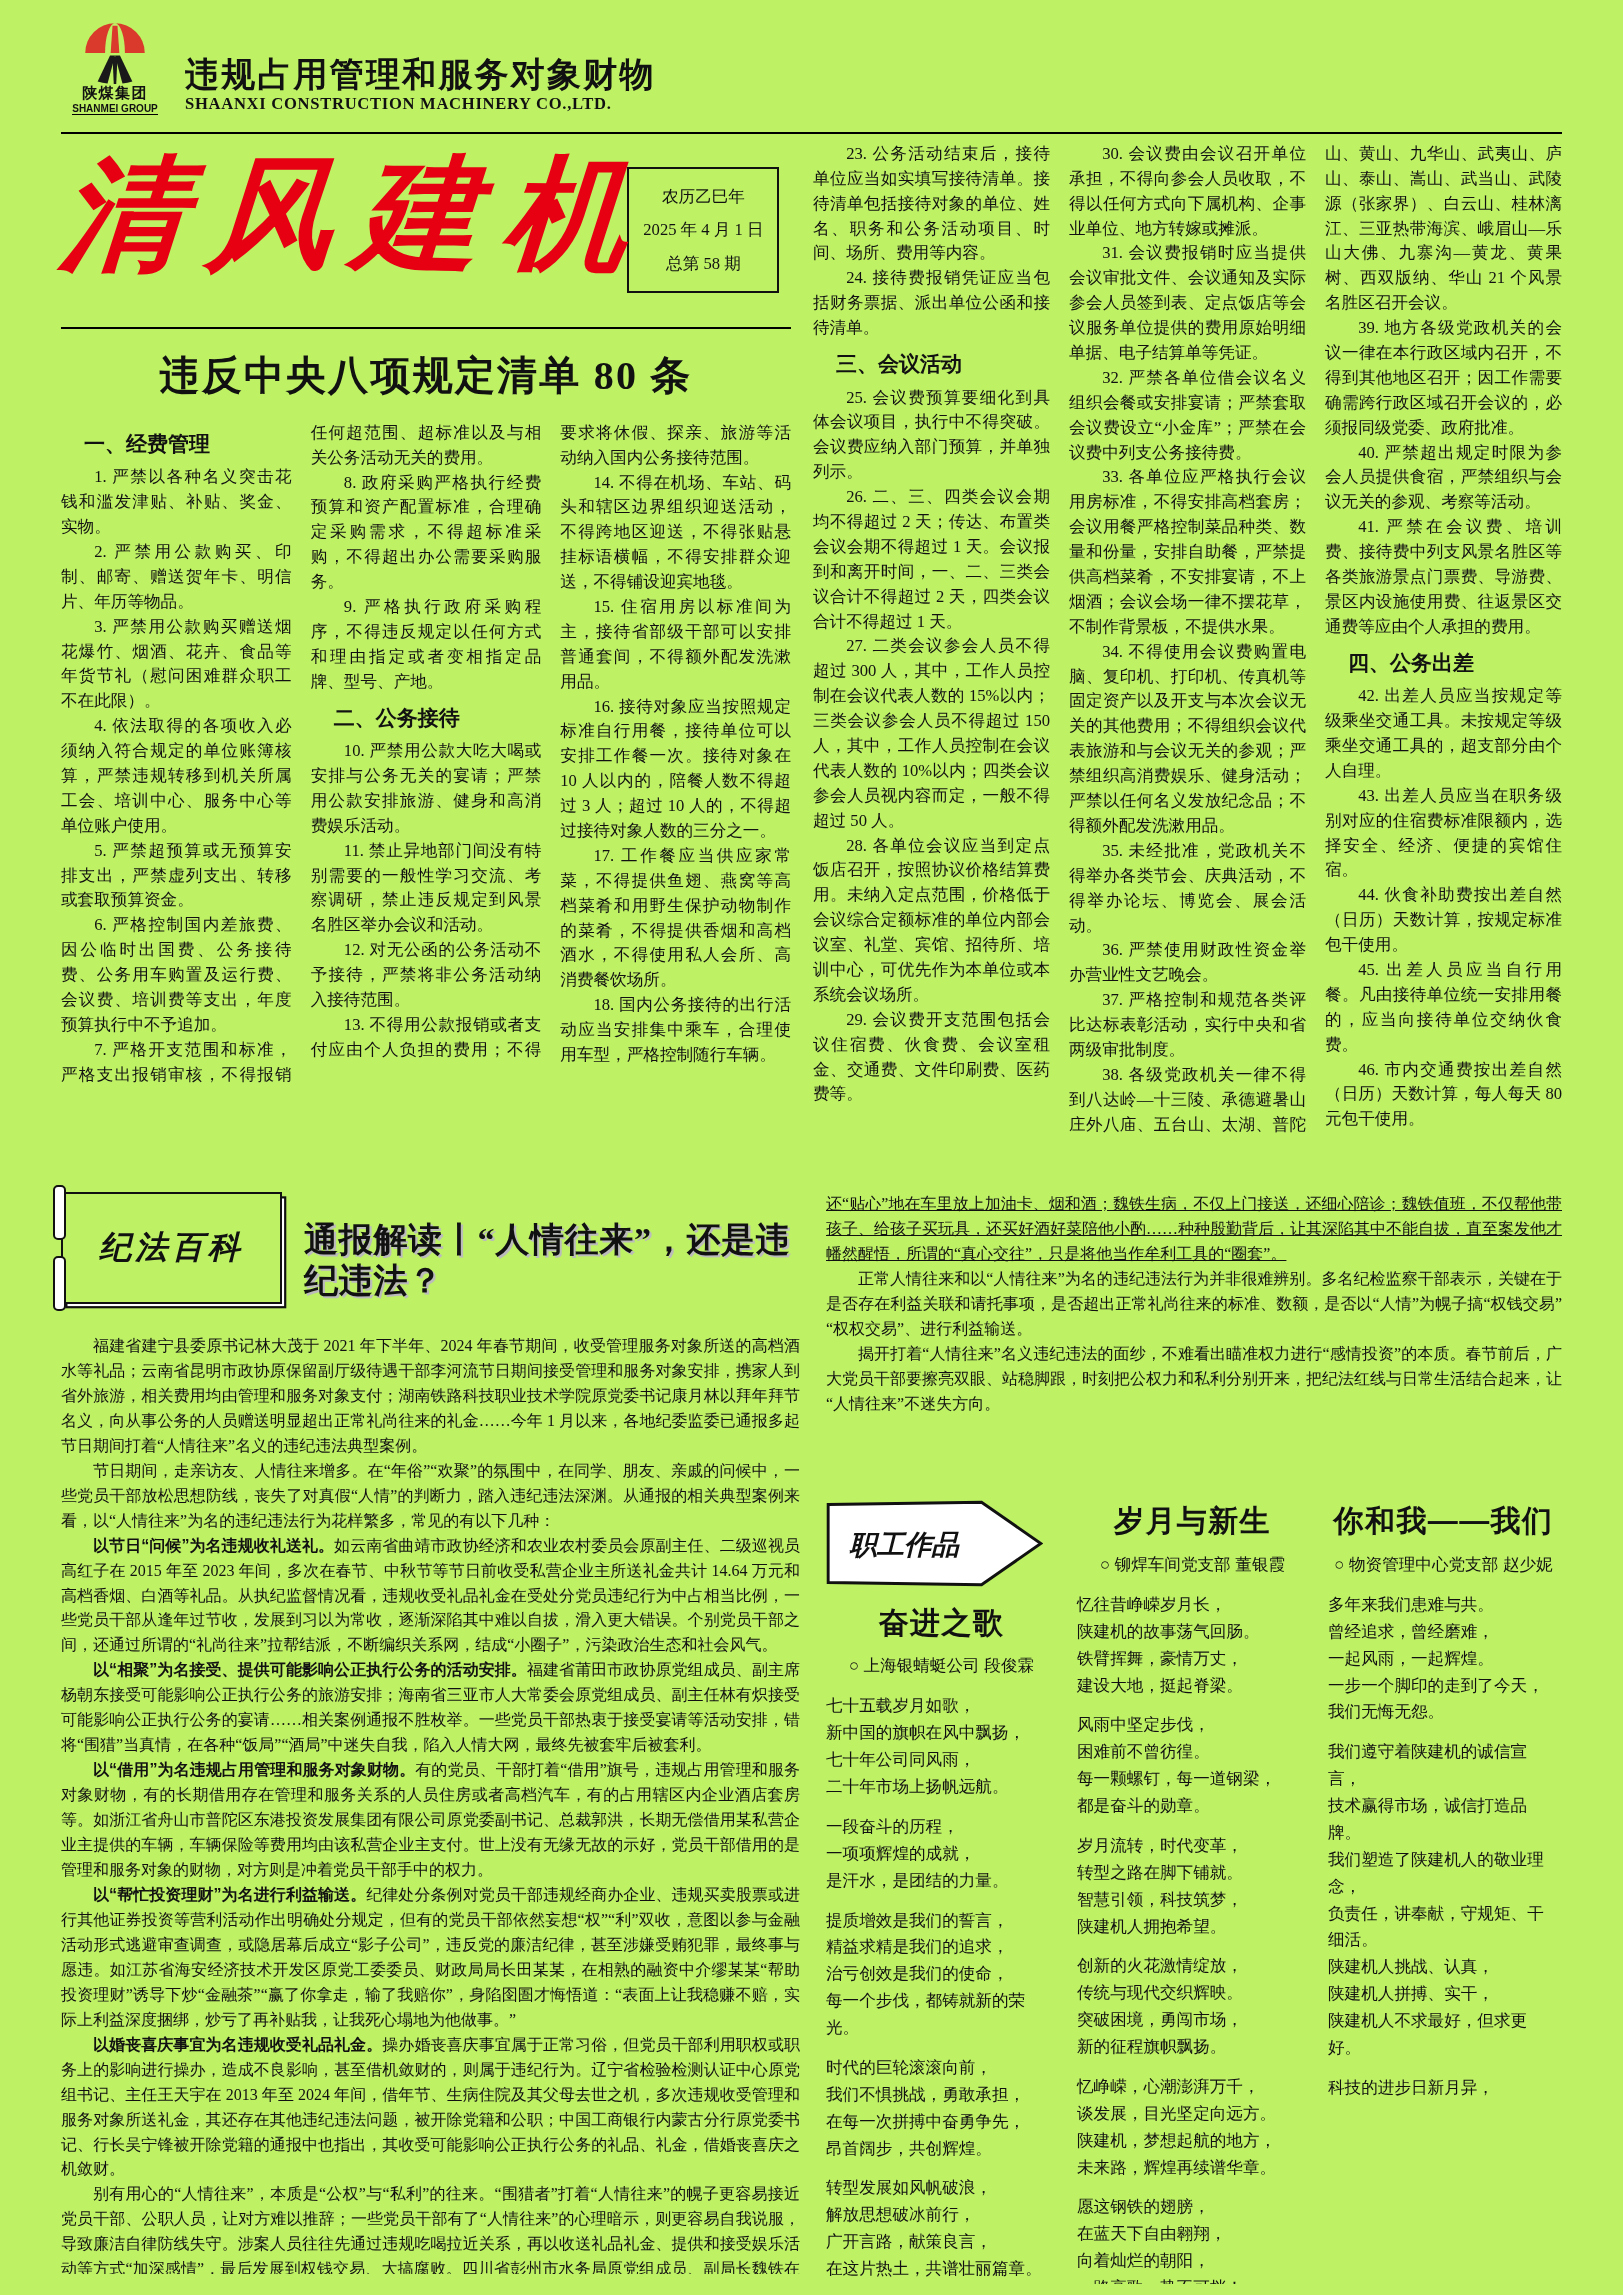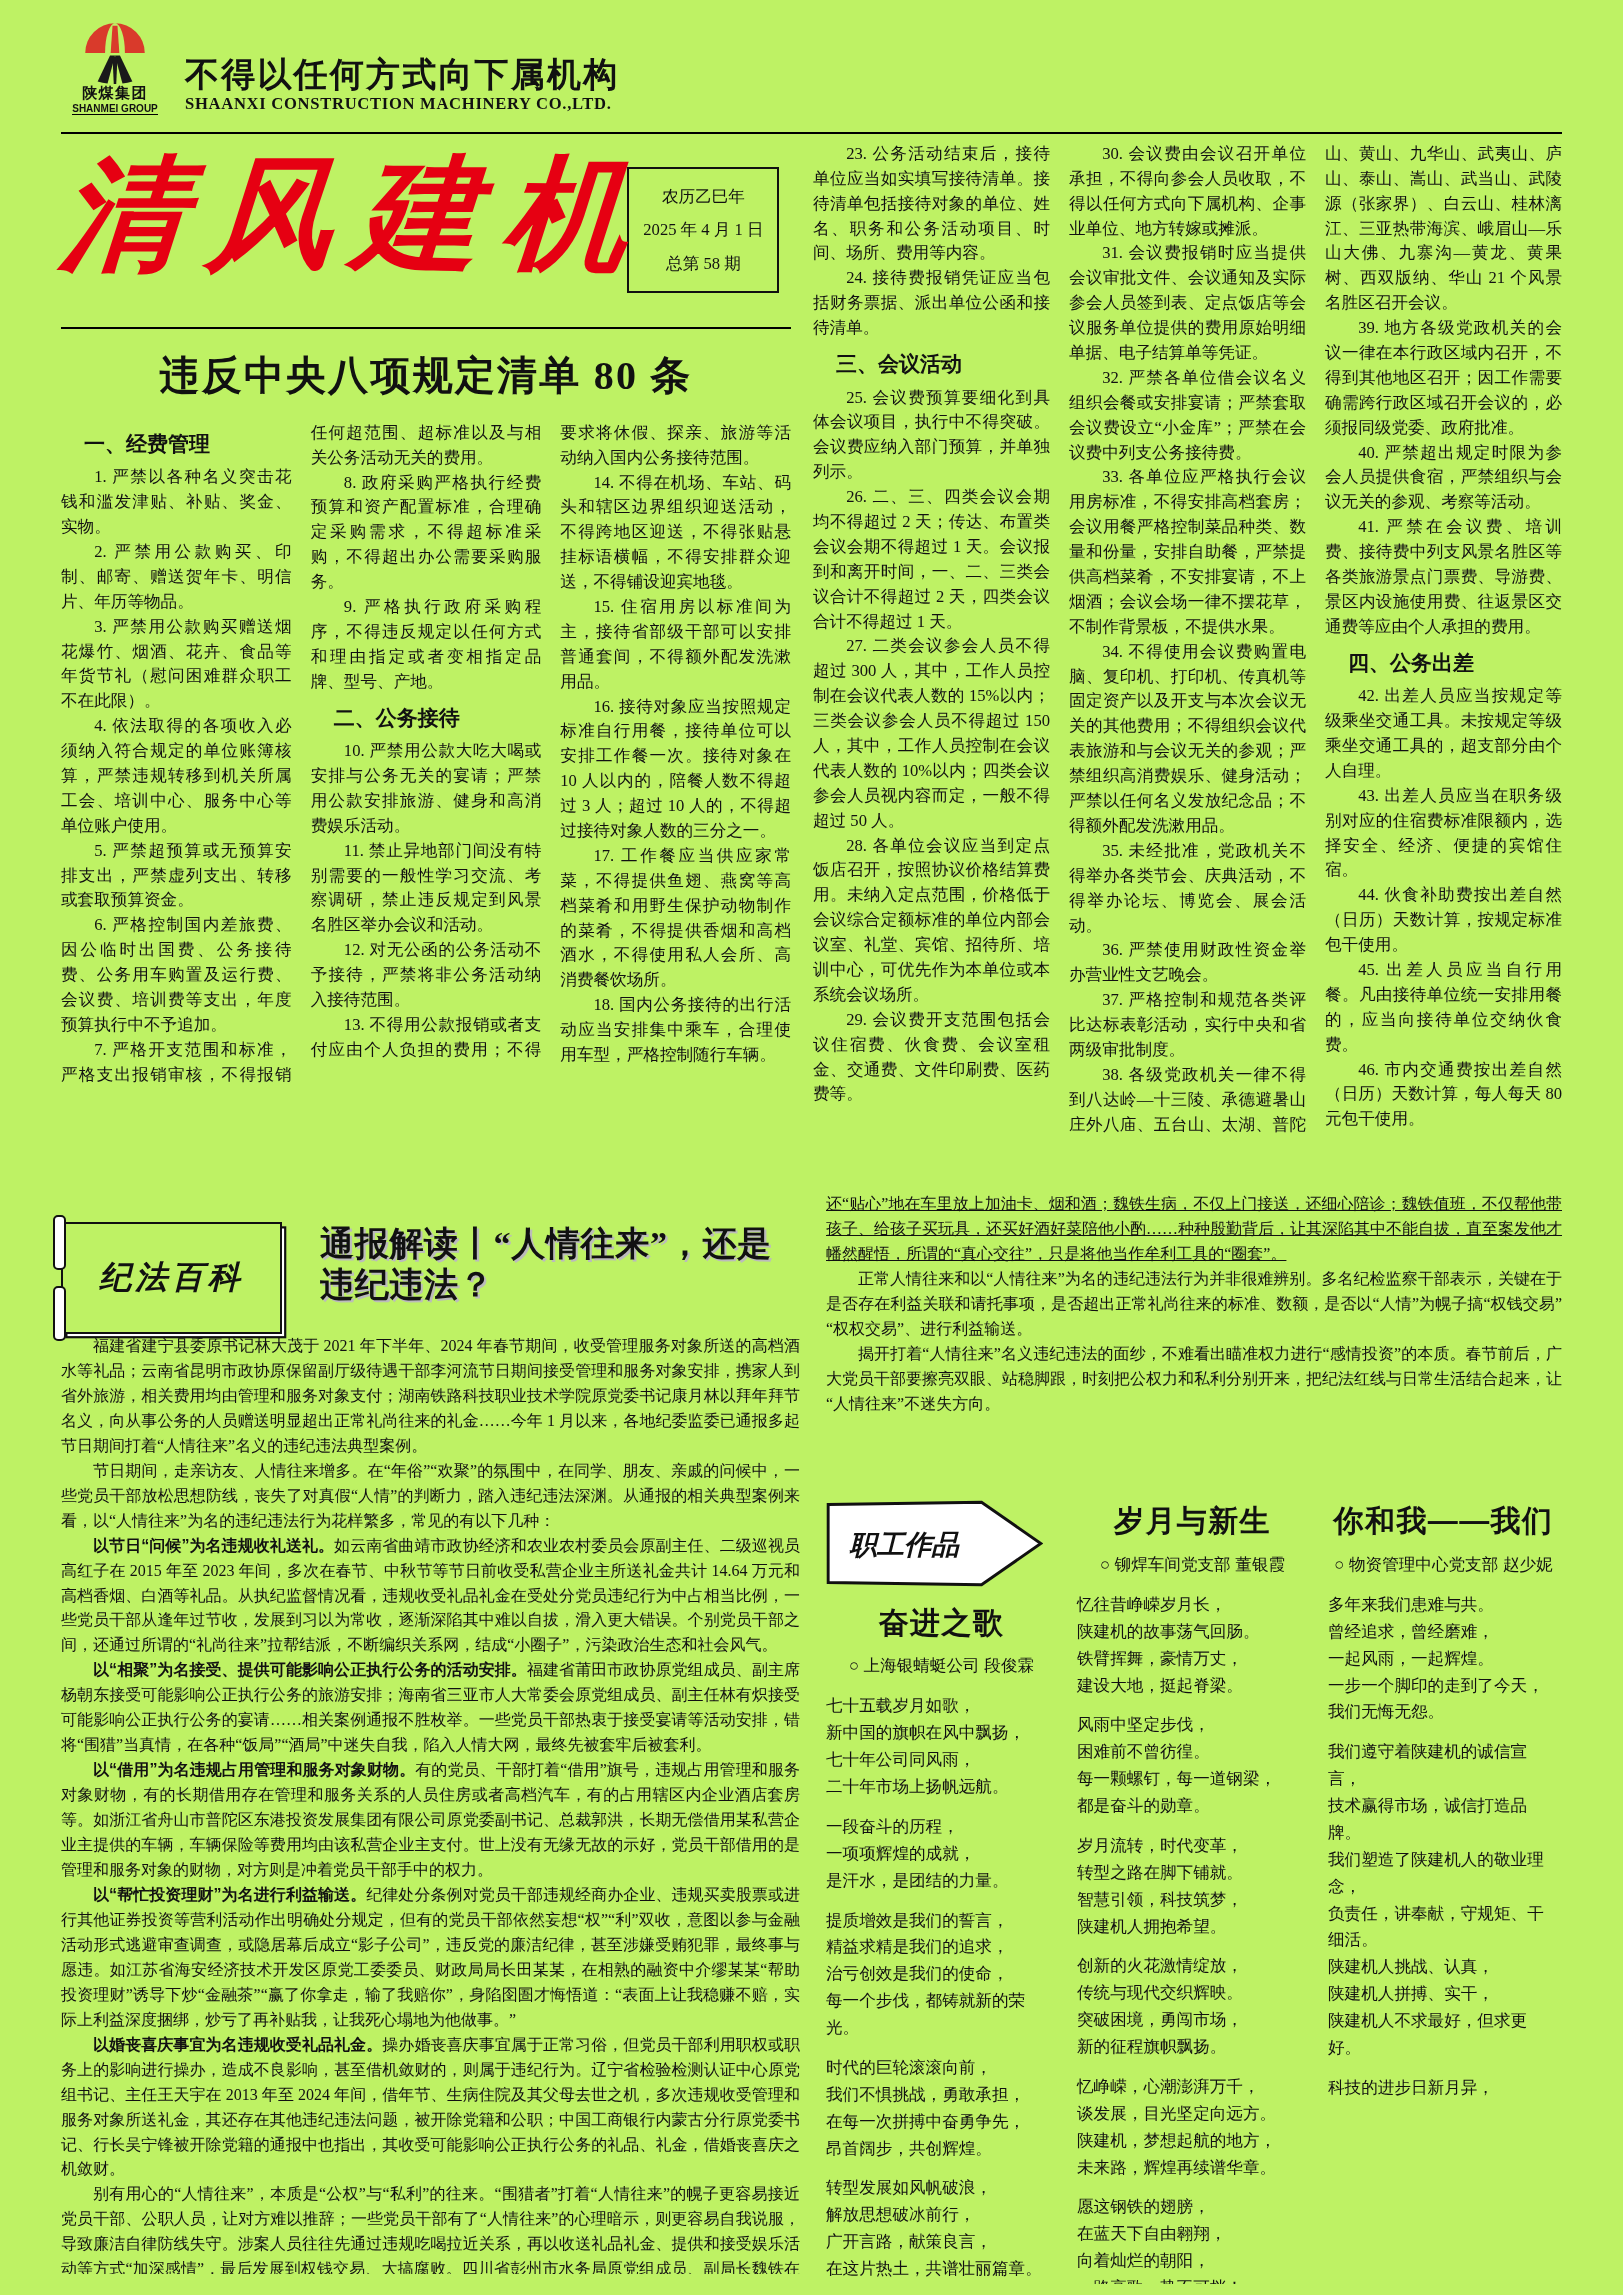--- a/index.html
+++ b/index.html
@@ -29,21 +29,21 @@
   .cols{column-gap:19px;column-count:3;column-fill:auto;text-align:justify;font-size:16.6px;line-height:1.5;}
   .cols-l{height:689px;overflow:hidden;}
   .cols-r{height:1011px;overflow:hidden;padding-top:2.9px;}
   .cols p.itm{margin:0;text-indent:2em;}
   .cols h3.sec{font-family:"Liberation Sans","DejaVu Sans",sans-serif;font-size:21px;font-weight:900;
                margin:7.2px 0 5.8px 0;text-indent:1.1em;text-align:left;}
   
   .bot{position:absolute;left:61px;top:1192px;width:1501px;height:1092px;display:flex;gap:26px;}
   .b-left{width:739px;flex:none;}
   .b-right{width:736px;flex:none;display:flex;flex-direction:column;}
-  .banner-row{display:flex;align-items:flex-end;gap:38px;height:142px;}
+  .banner-row{display:flex;align-items:flex-start;gap:22px;height:142px;}
   .scroll{position:relative;width:217px;height:108px;border:2.2px solid #111;box-shadow:4.3px 4.3px 0 -2.2px #fff,4.3px 4.3px 0 0 #111;
           display:flex;align-items:center;justify-content:center;flex:none;}
   .scroll:before{content:"";position:absolute;left:-10px;top:-8.7px;width:9.4px;height:51px;border:2.2px solid #111;border-radius:5px;background:#fff;}
   .scroll:after{content:"";position:absolute;left:-10px;bottom:-8.7px;width:9.4px;height:51px;border:2.2px solid #111;border-radius:5px;background:#fff;}
   .scroll-txt{font-size:32px;font-weight:900;font-style:italic;letter-spacing:4.3px;}
   .headline{font-size:34px;font-weight:900;letter-spacing:0.7px;text-shadow:2.2px 2.2px 0 #bbb;line-height:1.2;}
   .b-body{font-size:16px;line-height:1.56;text-align:justify;overflow:hidden;height:940px;}
   .b-body p.bp{margin:0;text-indent:2em;}
   .b-body p.bp b,.cont p.bp b{font-family:"Liberation Sans","DejaVu Sans",sans-serif;font-weight:900;}
   .cont{font-size:16px;line-height:1.56;text-align:justify;height:295px;overflow:hidden;flex:none;}
@@ -72,21 +72,21 @@
           <path d="M50 2 A48 48 0 0 0 2 50 L34 50 A16 48 0 0 1 50 2 Z" fill="#d93a2b"></path>
           <path d="M46 6 L54 6 L57 50 L43 50 Z" fill="#d93a2b"></path>
           <path d="M50 54 L58 54 L78 96 A48 48 0 0 1 62 99 Z" fill="#1a1a1a"></path>
           <path d="M50 54 L42 54 L22 96 A48 48 0 0 0 38 99 Z" fill="#1a1a1a"></path>
           <path d="M46 56 L54 56 L52 100 L48 100 Z" fill="#1a1a1a"></path>
         </svg>
         <div class="logo-cn">陕煤集团</div>
         <div class="logo-en">SHANMEI GROUP</div>
       </div>
       <div class="co-names">
-        <div class="co-cn">不得以任何方式向下属机构</div>
+        <div class="co-cn">违规占用管理和服务对象财物</div>
         <div class="co-en">SHAANXI CONSTRUCTION MACHINERY CO.,LTD.</div>
       </div>
     </div>
   </div>
 
   <div class="top">
     <div class="half-l">
       <div class="mast-row">
         <div class="mast">
           <span>清</span>

